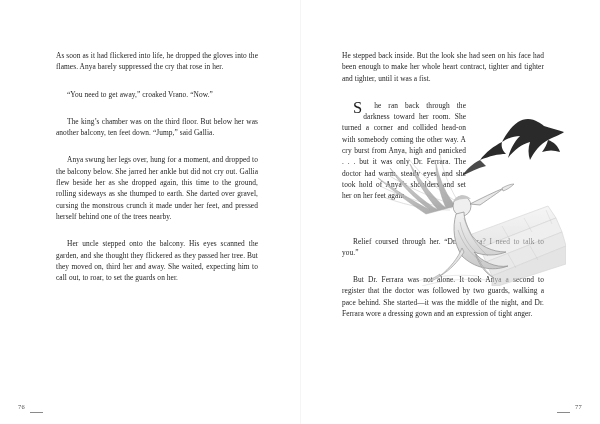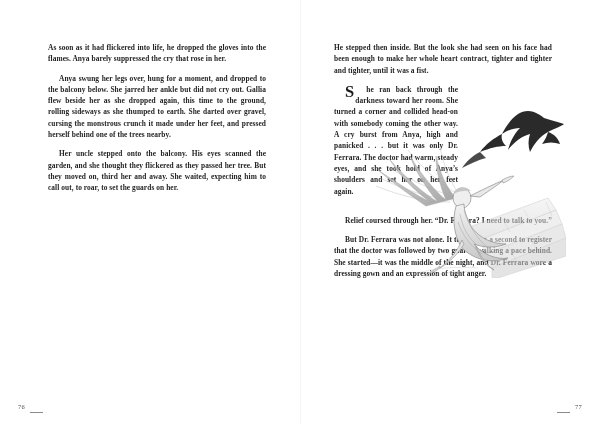--- a/index.html
+++ b/index.html
@@ -44,23 +44,22 @@
   .col {
     position: relative;
     width: 234px;
     font-size: 7.4px;
     line-height: 11.3px;
     text-align: justify;
     color: #242424;
     letter-spacing: 0.01em;
   }
   .col p {
-    margin: 8px;
+    margin: 16px;
     text-indent: 11px;
-    font-weight: bold;
   }
   .col p.noindent {
     text-indent: 0;
   }
   .dropcap-para {
     text-indent: 0;
   }
   .dropcap {
     float: left;
     font-size: 16.5px;
@@ -115,32 +114,34 @@
   }
 </style>
 </head>
 <body>
 
 <div class="spread">
 
   <div class="page page-left">
     <div class="col">
       <p class="noindent">As soon as it had flickered into life, he dropped the gloves into the flames. Anya barely suppressed the cry that rose in her.</p>
+      <p>“You need to get away,” croaked Vrano. “Now.”</p>
+      <p>The king’s chamber was on the third floor. But below her was another balcony, ten feet down. “Jump,” said Gallia.</p>
       <p>Anya swung her legs over, hung for a moment, and dropped to the balcony below. She jarred her ankle but did not cry out. Gallia flew beside her as she dropped again, this time to the ground, rolling sideways as she thumped to earth. She darted over gravel, cursing the monstrous crunch it made under her feet, and pressed herself behind one of the trees nearby.</p>
       <p>Her uncle stepped onto the balcony. His eyes scanned the garden, and she thought they flickered as they passed her tree. But they moved on, third her and away. She waited, expecting him to call out, to roar, to set the guards on her.</p>
     </div>
     <div class="folio-rule folio-rule-left"></div>
     <div class="folio folio-left">76</div>
   </div>
 
   <div class="gutter-shadow"></div>
 
   <div class="page page-right">
     <div class="col">
-      <p class="noindent">He stepped then inside. But the look she had seen on his face had been enough to make her whole heart contract, tighter and tighter and tighter, until it was a fist.</p>
+      <p class="noindent">He stepped back inside. But the look she had seen on his face had been enough to make her whole heart contract, tighter and tighter and tighter, until it was a fist.</p>
 
       <div class="illus">
         <svg width="214" height="180" viewBox="0 0 214 180" xmlns="http://www.w3.org/2000/svg">
           <defs>
             <linearGradient id="hairgrad" x1="0" y1="0" x2="1" y2="1">
               <stop offset="0%" stop-color="#d9d9d9"></stop>
               <stop offset="100%" stop-color="#9a9a9a"></stop>
             </linearGradient>
             <linearGradient id="dressgrad" x1="0" y1="0" x2="0" y2="1">
               <stop offset="0%" stop-color="#f2f2f2"></stop>

